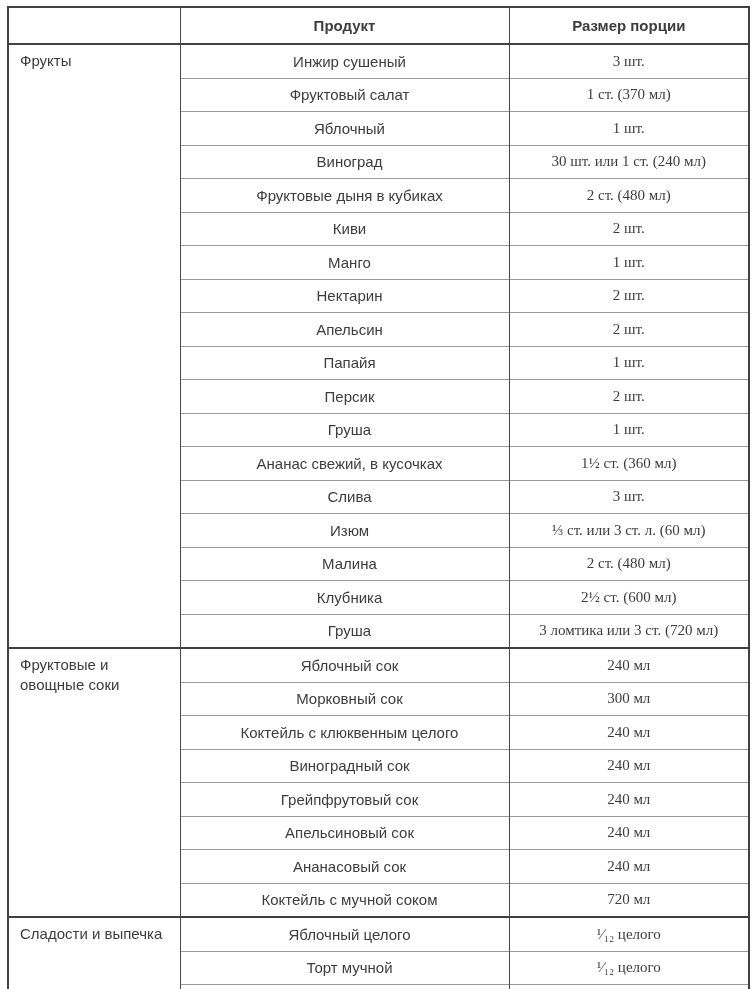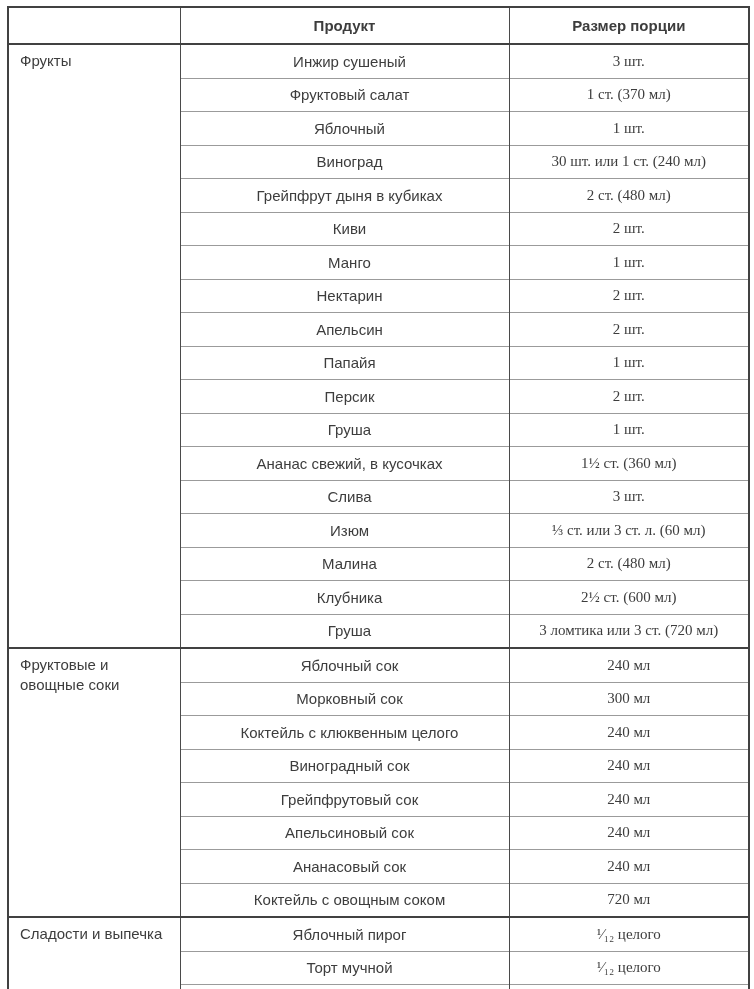--- a/index.html
+++ b/index.html
@@ -91,21 +91,21 @@
         </tr>
         <tr class="row">
           <td class="cell-product">Яблочный</td>
           <td class="cell-portion">1 шт.</td>
         </tr>
         <tr class="row">
           <td class="cell-product">Виноград</td>
           <td class="cell-portion">30 шт. или 1 ст. (240 мл)</td>
         </tr>
         <tr class="row">
-          <td class="cell-product">Грейпфрут дыня в кубиках</td>
+          <td class="cell-product">Фруктовые дыня в кубиках</td>
           <td class="cell-portion">2 ст. (480 мл)</td>
         </tr>
         <tr class="row">
           <td class="cell-product">Киви</td>
           <td class="cell-portion">2 шт.</td>
         </tr>
         <tr class="row">
           <td class="cell-product">Манго</td>
           <td class="cell-portion">1 шт.</td>
         </tr>
@@ -176,26 +176,26 @@
         </tr>
         <tr class="row">
           <td class="cell-product">Апельсиновый сок</td>
           <td class="cell-portion">240 мл</td>
         </tr>
         <tr class="row">
           <td class="cell-product">Ананасовый сок</td>
           <td class="cell-portion">240 мл</td>
         </tr>
         <tr class="row">
-          <td class="cell-product">Коктейль с овощным соком</td>
+          <td class="cell-product">Коктейль с мучной соком</td>
           <td class="cell-portion">720 мл</td>
         </tr>
         <tr class="row section-start">
           <td class="cell-category" rowspan="5">Сладости и выпечка</td>
-          <td class="cell-product">Яблочный пирог</td>
+          <td class="cell-product">Яблочный целого</td>
           <td class="cell-portion">¹⁄₁₂ целого</td>
         </tr>
         <tr class="row">
           <td class="cell-product">Торт мучной</td>
           <td class="cell-portion">¹⁄₁₂ целого</td>
         </tr>
         <tr class="row">
           <td class="cell-product">Шоколадное молоко</td>
           <td class="cell-portion">240 мл</td>
         </tr>

